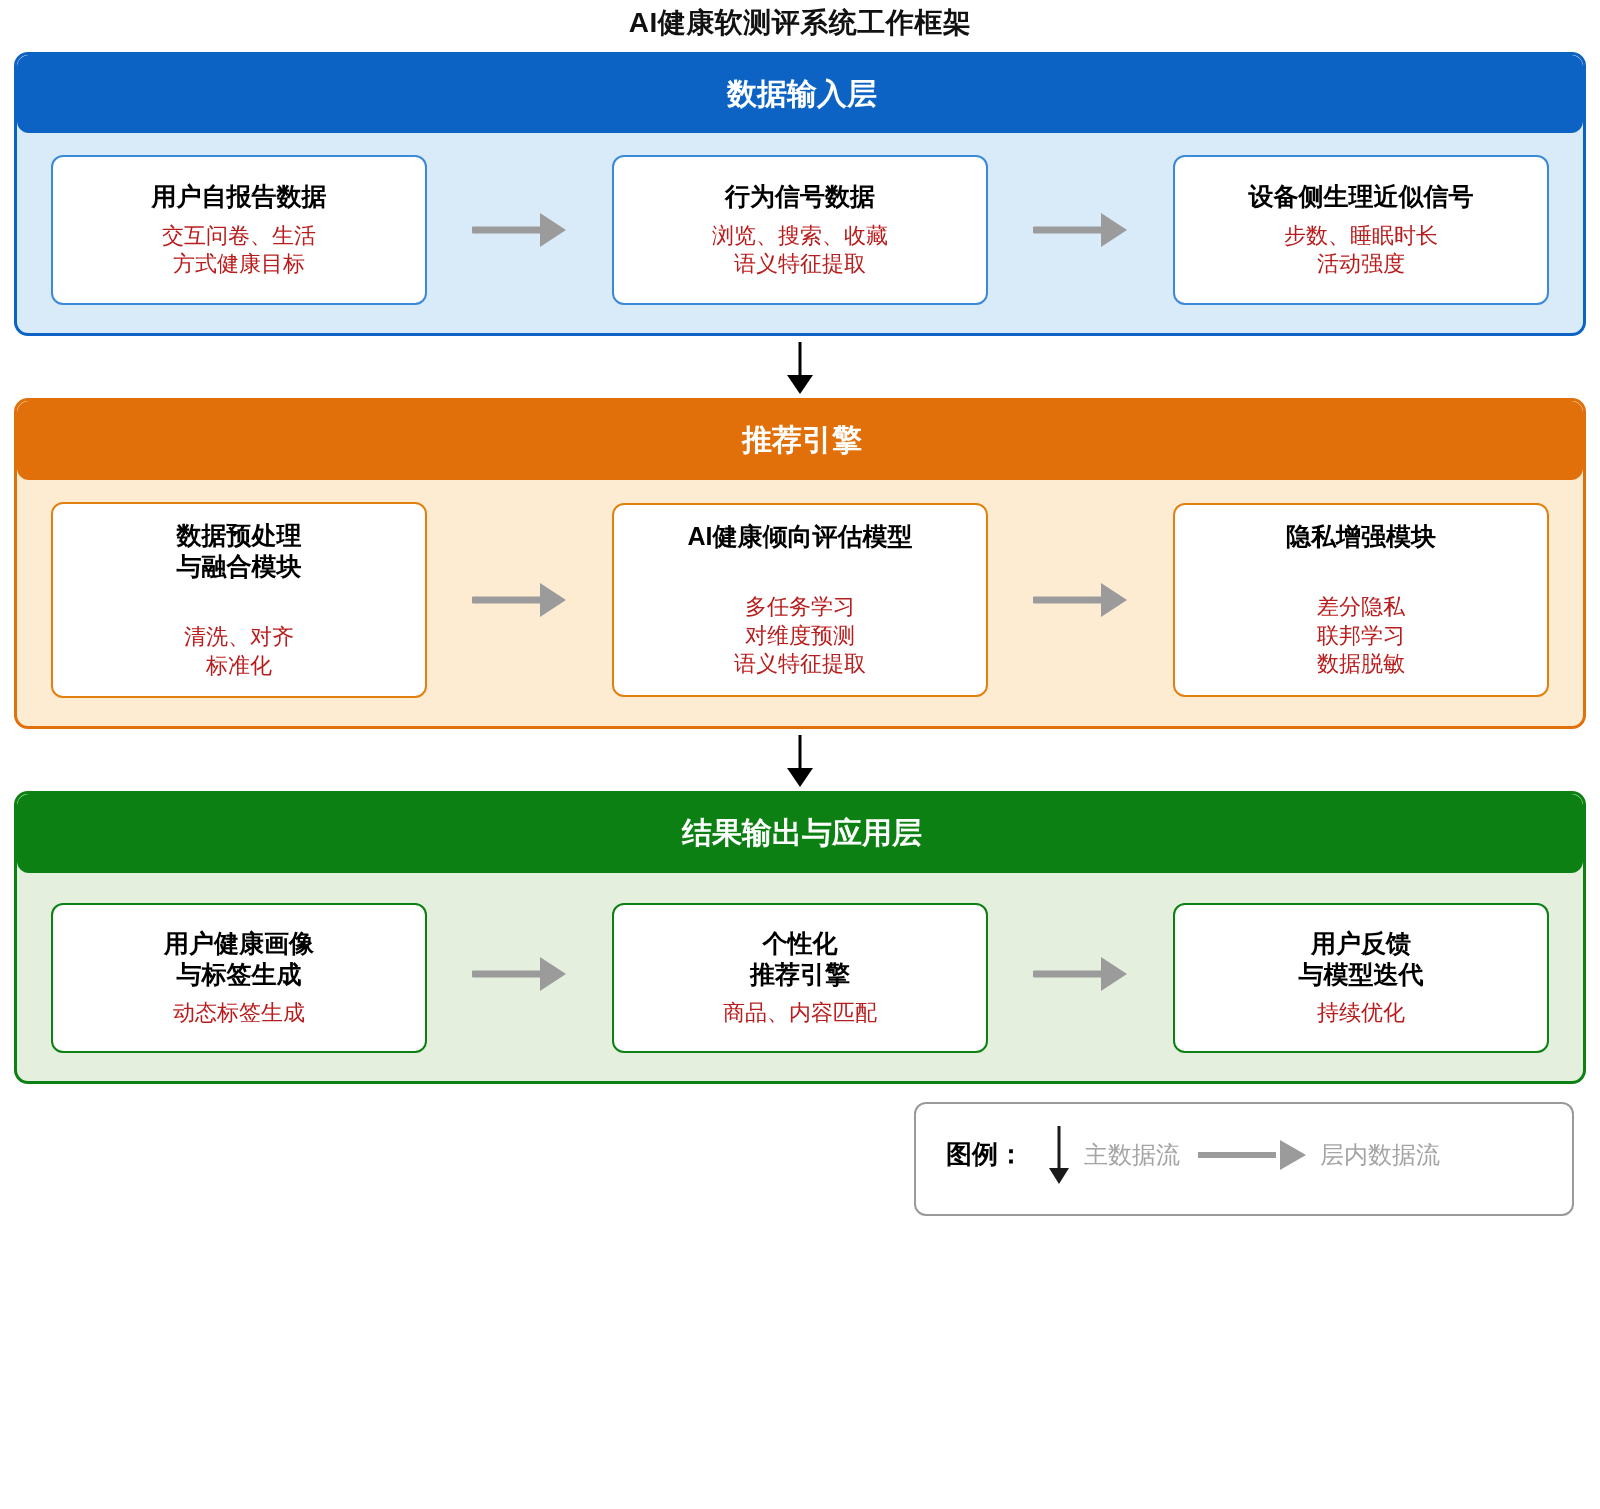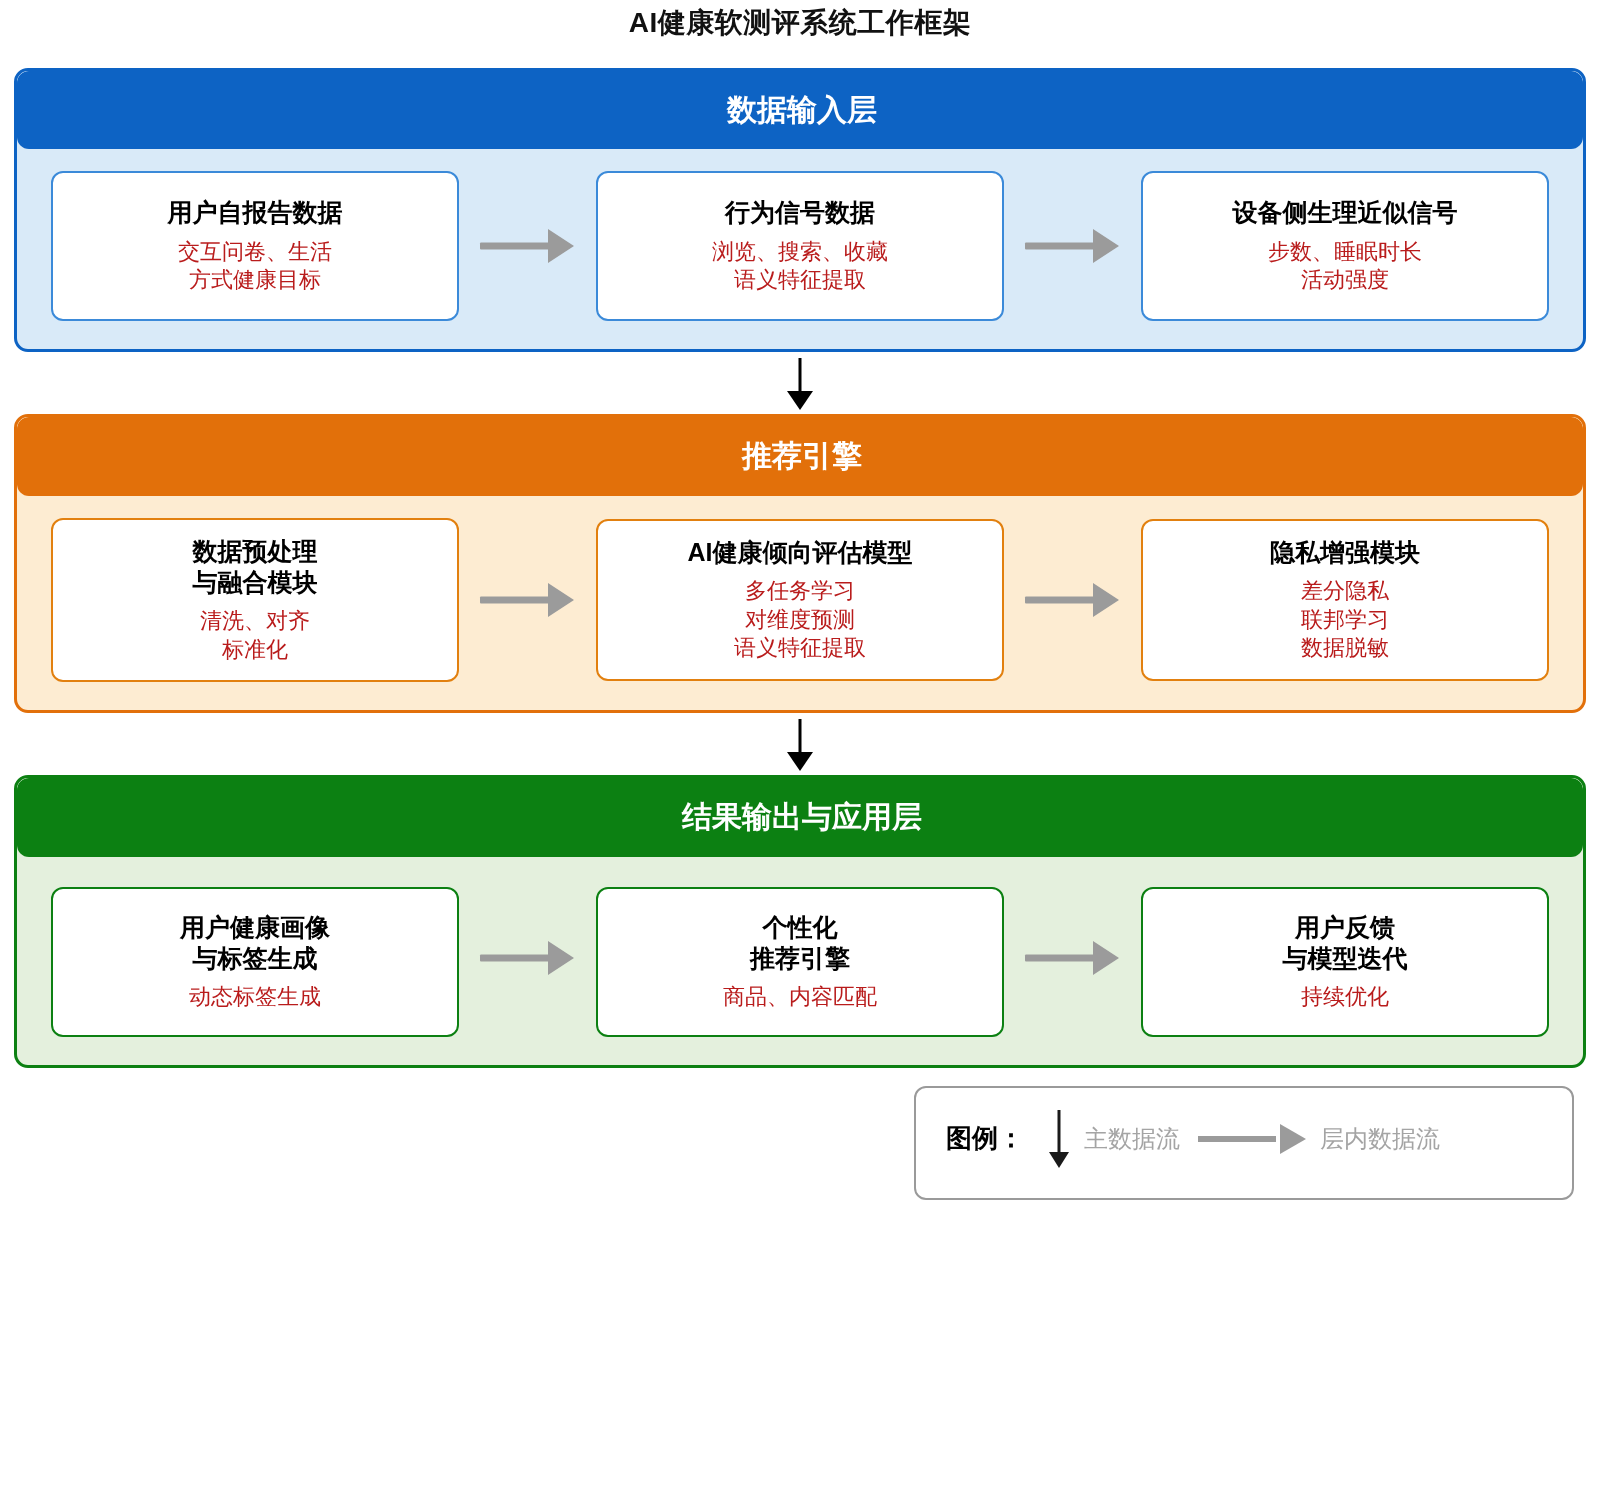--- a/index.html
+++ b/index.html
@@ -16,21 +16,21 @@
     position: relative;
   }
 
   
   .diagram-title {
     text-align: center;
     font-size: 28px;
     font-weight: bold;
     color: #111111;
     letter-spacing: 0.5px;
-    padding: 6px 0 28px 0;
+    padding: 6px 0 12px 0;
     line-height: 1.2;
   }
 
   
   .layer {
     margin: 0 14px;
     border-radius: 14px;
     border-style: solid;
     border-width: 3px;
     box-sizing: border-box;
@@ -55,32 +55,32 @@
     box-sizing: border-box;
   }
 
   
   .layer.blue   { border-color: #0d63c4; background: #d9eaf8; }
   .layer.blue   .layer-header { background: #0d63c4; }
   .layer.blue   .node { border-color: #3b8ad9; }
 
   .layer.orange { border-color: #e2700a; background: #fdecd2; }
   .layer.orange .layer-header { background: #e2700a; }
-  .layer.orange .node { border-color: #e2800f; }
+  .layer.orange .node { border-color: #e2800f; gap: 32px; }
 
   .layer.green  { border-color: #0c8012; background: #e4f0dd; }
   .layer.green  .layer-header { background: #0c8012; }
   .layer.green  .node { border-color: #0c8012; margin-top: 8px; }
 
   
   .node {
     background: #ffffff;
     border: 2.5px solid #3b8ad9;
     border-radius: 12px;
-    width: 408px;
+    width: 376px;
     min-height: 150px;
     box-sizing: border-box;
     display: flex;
     flex-direction: column;
     align-items: center;
     justify-content: center;
     padding: 16px 12px;
     text-align: center;
   }
   .node-title {

